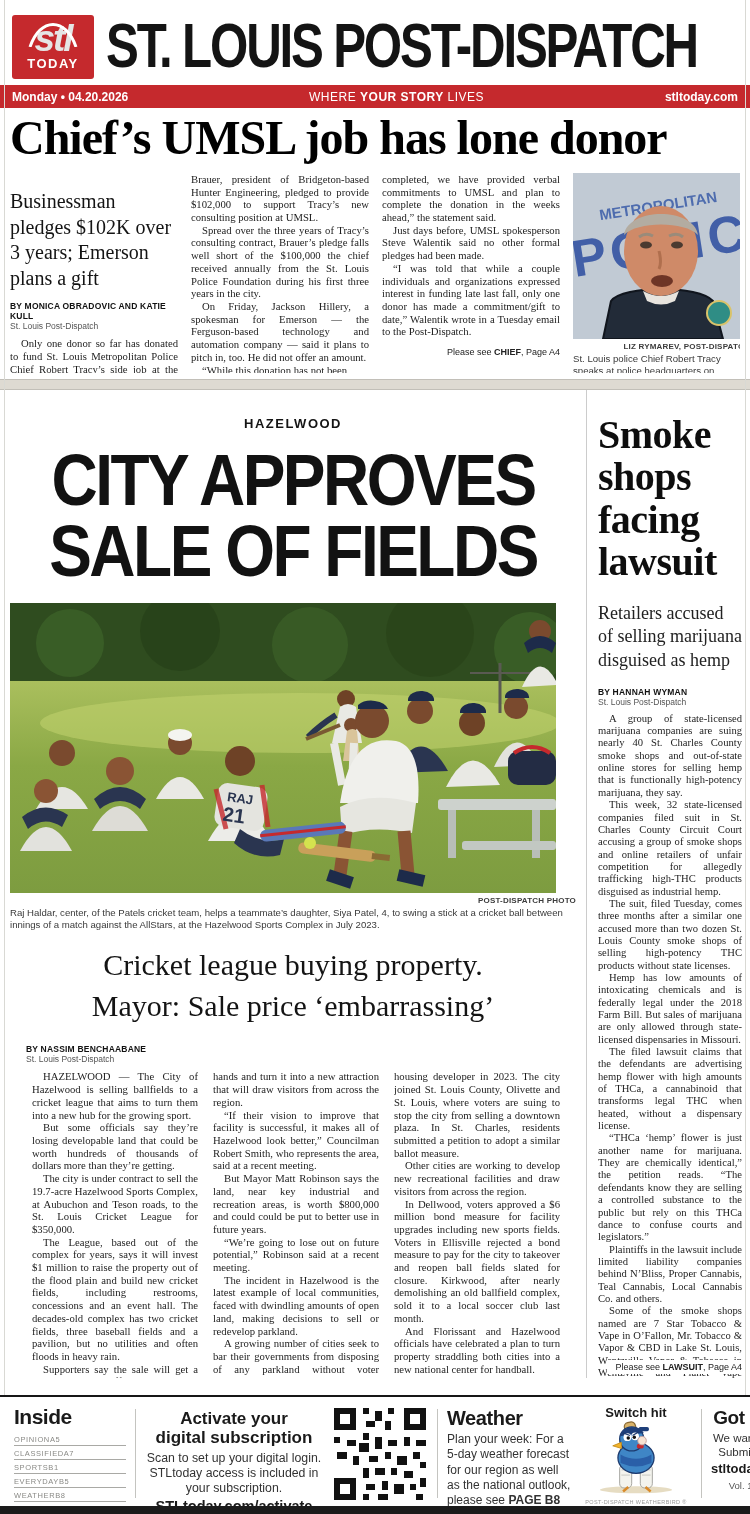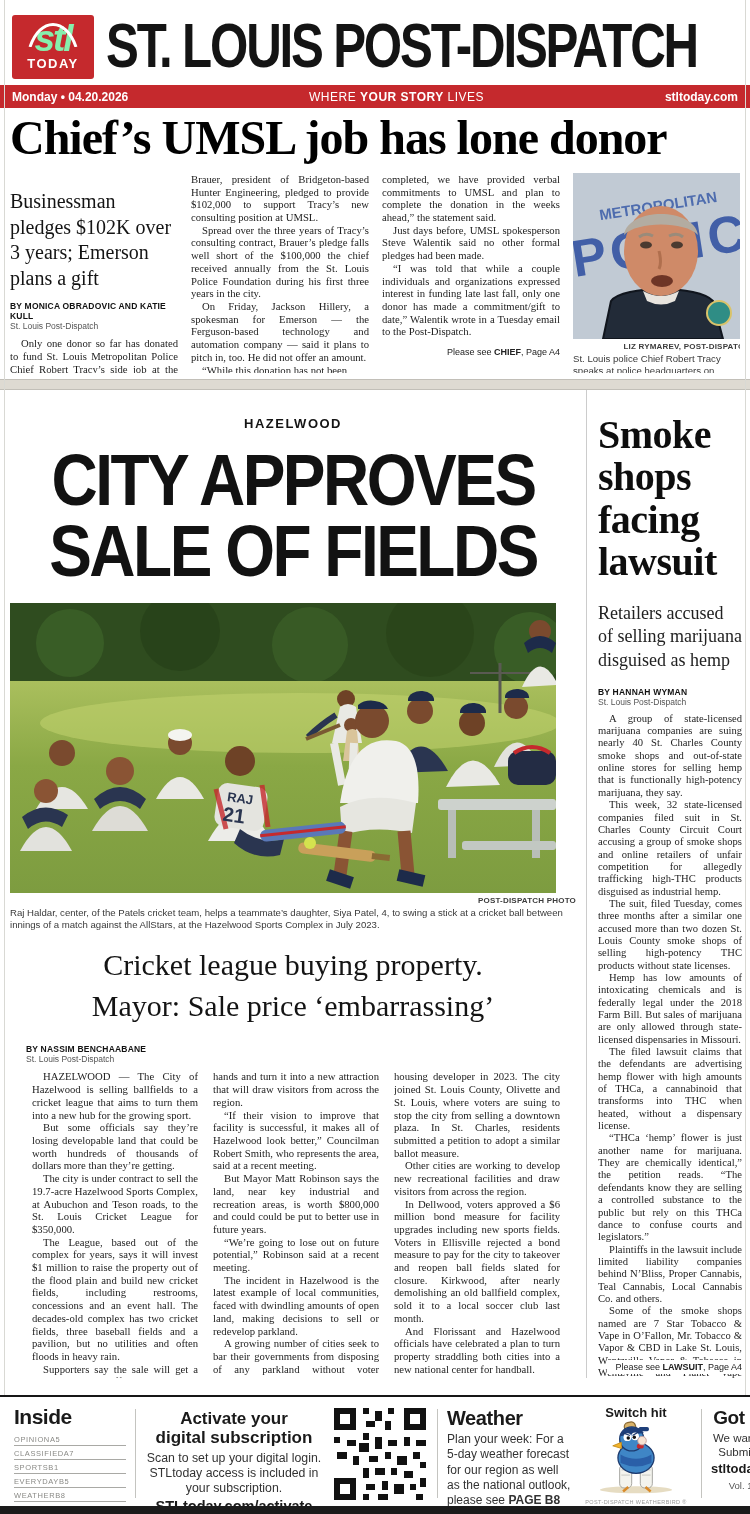--- a/index.html
+++ b/index.html
@@ -7,21 +7,21 @@
         font-family:"Liberation Sans",sans-serif;color:#1a1a1a;}
   .edge-l,.edge-r{position:absolute;top:0;bottom:0;width:1px;background:#d9d9d4;z-index:5;}
   .edge-l{left:4px}.edge-r{right:4px}
 
   
   .topline{padding-top:9px;text-align:center;font-size:10px;font-weight:bold;
            letter-spacing:2px;color:#222;}
   .mast{display:flex;align-items:flex-end;padding:7px 10px 2px 12px;height:72px;}
   .logo{width:82px;height:64px;border-radius:3px;display:flex;flex-direction:column;
         align-items:center;justify-content:center;position:relative;flex:0 0 auto;}
-  .logo .stl{font-style:italic;font-weight:bold;font-size:37px;line-height:30px;color:#86efac;
+  .logo .stl{font-style:italic;font-weight:bold;font-size:37px;line-height:30px;color:#e5e5e5;
         letter-spacing:-2px;position:relative;z-index:1;}
   .logo .arch{position:absolute;top:6px;left:14px;z-index:2;}
   .logo .today{font-weight:bold;font-size:13px;letter-spacing:1.5px;color:#fff;margin-top:2px;}
   .mast-title{flex:1;white-space:nowrap;font-weight:bold;font-size:56px;letter-spacing:-2.5px;
         transform:scale(0.88,1.12);transform-origin:0 70%;margin-left:12px;color:#141414;}
   .redbar{height:23px;margin:4px 0 0 0;display:flex;align-items:center;
         justify-content:space-between;padding:0 12px;color:#fff;font-size:12px;}
   .redbar .datep{font-weight:bold;}
   .redbar .tag{letter-spacing:.5px;}
   .redbar .tag b{font-weight:bold;}
@@ -322,21 +322,21 @@
     <div class="main-right">
       <div class="law-h2">Smoke shops facing lawsuit</div>
       <div class="law-sub">Retailers accused of selling marijuana disguised as hemp</div>
       <div class="byline">BY HANNAH WYMAN</div>
       <div class="byorg">St. Louis Post-Dispatch</div>
       <div class="law-body">
           <p class="bp">A group of state-licensed marijuana companies are suing nearly 40 St. Charles County smoke shops and out-of-state online stores for selling hemp that is functionally high-potency marijuana, they say.</p>
           <p class="bp">This week, 32 state-licensed companies filed suit in St. Charles County Circuit Court accusing a group of smoke shops and online retailers of unfair competition for allegedly trafficking high-THC products disguised as industrial hemp.</p>
           <p class="bp">The suit, filed Tuesday, comes three months after a similar one accused more than two dozen St. Louis County smoke shops of selling high-potency THC products without state licenses.</p>
           <p class="bp">Hemp has low amounts of intoxicating chemicals and is federally legal under the 2018 Farm Bill. But sales of marijuana are only allowed through state-licensed dispensaries in Missouri.</p>
-          <p class="bp">The filed lawsuit claims that the defendants are advertising hemp flower with high amounts of THCa, a cannabinoid that transforms into THC when heated, without a dispensary license.</p>
+          <p class="bp">The filed lawsuit claims that the defendants are advertising hemp flower with high amounts of THCa, a cannabinoid that transforms legal THC when heated, without a dispensary license.</p>
           <p class="bp">“THCa ‘hemp’ flower is just another name for marijuana. They are chemically identical,” the petition reads. “The defendants know they are selling a controlled substance to the public but rely on this THCa dance to confuse courts and legislators.”</p>
           <p class="bp">Plaintiffs in the lawsuit include limited liability companies behind N’Bliss, Proper Cannabis, Teal Cannabis, Local Cannabis Co. and others.</p>
           <p class="bp">Some of the smoke shops named are 7 Star Tobacco &amp; Vape in O’Fallon, Mr. Tobacco &amp; Vapor &amp; CBD in Lake St. Louis, Wentzville Vapor &amp; Tobacco in Wentzville and Planet Vape Smoke Shop in St. Peters.</p>
         </div>
       <div class="jump law-jump"><span>Please see </span><b>LAWSUIT</b><span>, Page A4</span></div>
     </div>
   </div>
 
   <div class="footer">
     <div class="f-inside">

